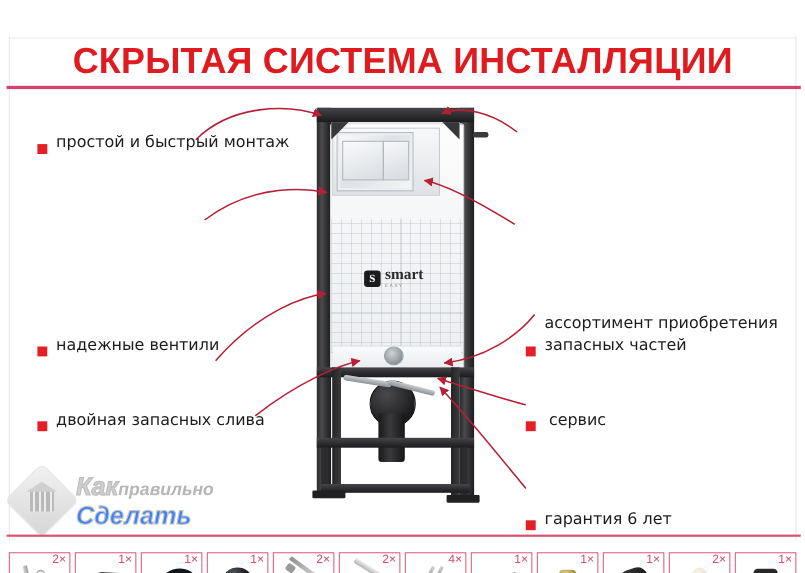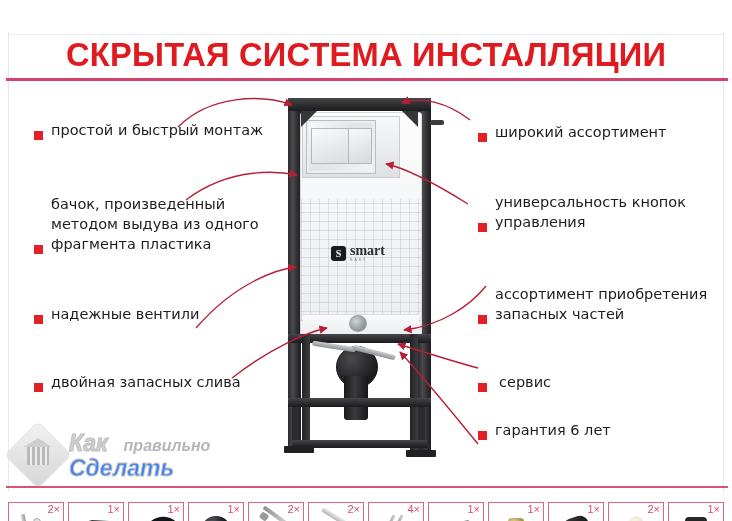--- a/index.html
+++ b/index.html
@@ -172,21 +172,21 @@
     background:
       repeating-linear-gradient(90deg,#b9b9b9 0 3px,#ededed 3px 5px);
     position:relative;border-radius:1px;
   }
   .wm-house:before{
     content:"";position:absolute;left:-3px;top:-7px;width:0;height:0;
     border-left:14px solid transparent;border-right:14px solid transparent;
     border-bottom:9px solid #cfcfcf;
   }
   .wm-words{display:flex;flex-direction:column;line-height:22px;}
-  .wm-l1{display:flex;align-items:baseline;gap:16px;}
+  .wm-l1{display:flex;align-items:baseline;gap:0;}
   .wm-kak{
     font-size:23px;font-weight:bold;font-style:italic;color:#cfcfcf;
     -webkit-text-stroke:1px #bdbdbd;
   }
   .wm-prav{font-size:16px;font-style:italic;font-weight:bold;color:#b6b6b6;}
   .wm-sdel{
     font-size:23px;font-weight:bold;font-style:italic;color:#3b82f6;
     -webkit-text-stroke:1px #c4c4c4;
   }
 
@@ -300,56 +300,44 @@
       <path d="M 478 336 C 470 334 430 322 398 312"></path>
       <path d="M 478 412 C 468 400 428 350 400 320"></path>
     </g>
   </svg>
 
   <div class="feat" style="left:34px;top:88px;width:240px;">
     <div class="bullet"></div>
     <div class="feat-text">простой и быстрый монтаж</div>
   </div>
 
-  <div class="feat" style="left:34px;top:162px;width:250px;">
-    <div class="bullet"></div>
-    <div class="feat-text">бачок, произведенный методом выдува из одного фрагмента пластика</div>
-  </div>
 
   <div class="feat" style="left:34px;top:272px;width:230px;">
     <div class="bullet"></div>
     <div class="feat-text">надежные вентили</div>
   </div>
 
   <div class="feat" style="left:34px;top:340px;width:240px;">
     <div class="bullet"></div>
     <div class="feat-text">двойная запасных слива</div>
   </div>
 
-  <div class="feat" style="left:478px;top:90px;width:232px;">
-    <div class="bullet"></div>
-    <div class="feat-text">широкий ассортимент</div>
-  </div>
-
-  <div class="feat" style="left:478px;top:160px;width:226px;">
-    <div class="bullet"></div>
-    <div class="feat-text">универсальность кнопок управления</div>
-  </div>
+
 
   <div class="feat" style="left:478px;top:252px;width:248px;">
     <div class="bullet"></div>
     <div class="feat-text">ассортимент приобретения запасных частей</div>
   </div>
 
   <div class="feat" style="left:478px;top:340px;width:200px;gap:12px;">
     <div class="bullet"></div>
     <div class="feat-text">сервис</div>
   </div>
 
-  <div class="feat" style="left:478px;top:388px;width:200px;">
+  <div class="feat" style="left:478px;top:430px;width:200px;">
     <div class="bullet"></div>
     <div class="feat-text">гарантия 6 лет</div>
   </div>
 
   <div class="wm">
     <div class="wm-badge">
       <div class="wm-house"></div>
     </div>
     <div class="wm-words">
       <div class="wm-l1">

